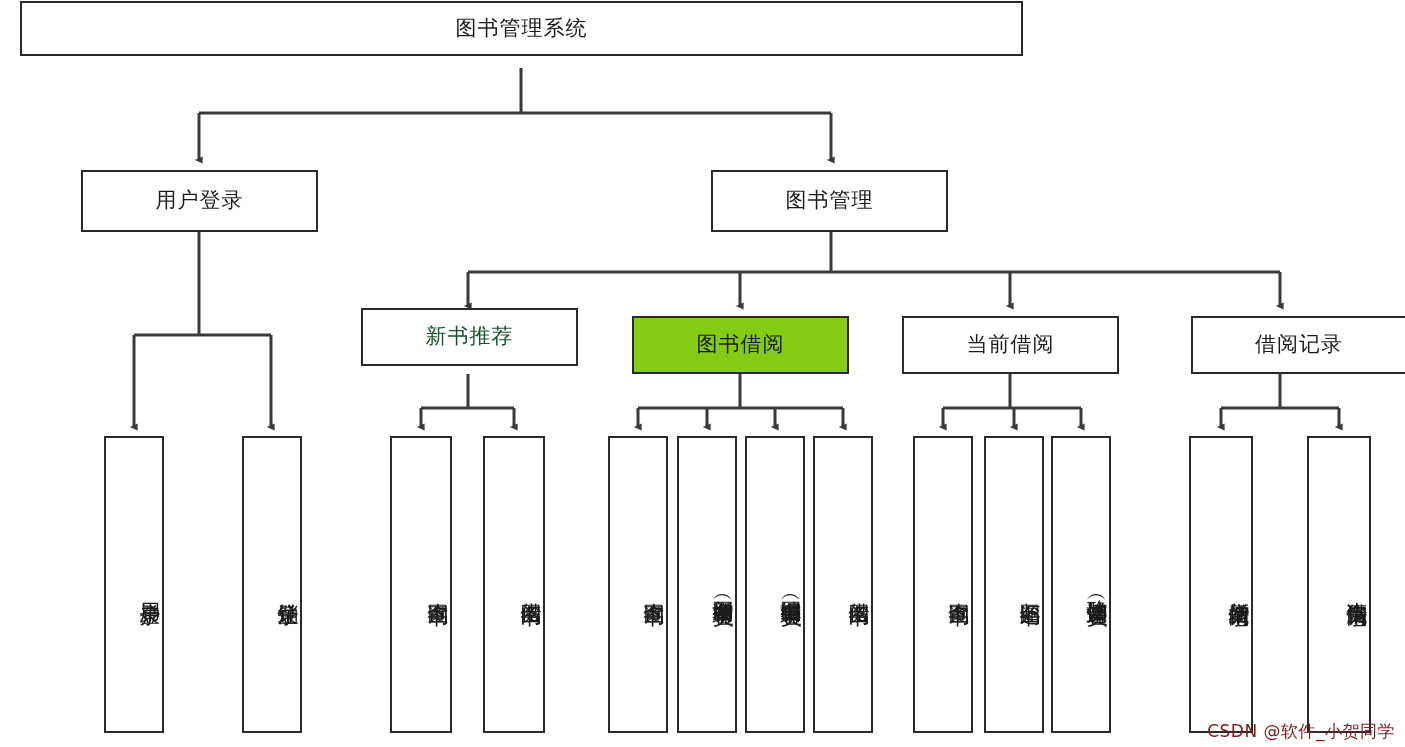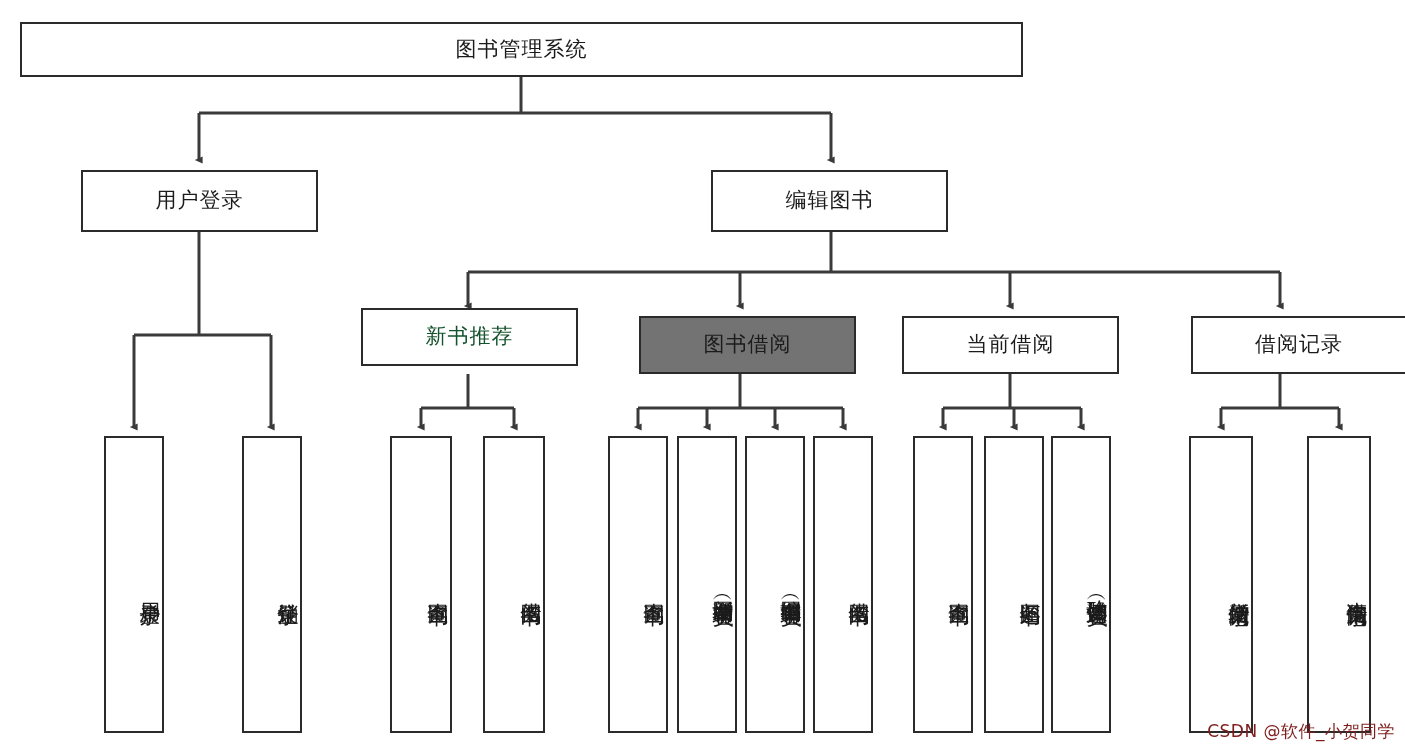--- a/index.html
+++ b/index.html
@@ -123,35 +123,35 @@
       <path d="M1014,408 L1014,427" marker-end="url(#arrowhead)"></path>
       <path d="M1081,408 L1081,427" marker-end="url(#arrowhead)"></path>
 
       <path d="M1280,374 L1280,408"></path>
       <path d="M1221,408 L1339,408"></path>
       <path d="M1221,408 L1221,427" marker-end="url(#arrowhead)"></path>
       <path d="M1339,408 L1339,427" marker-end="url(#arrowhead)"></path>
     </g>
   </svg>
 
-  <div class="node horiz" style="left: 20px; top: 22px; width: 1003px; height: 55px; border-color: rgb(43, 43, 43); background: rgb(255, 255, 255); color: rgb(27, 27, 27);">
+  <div class="node horiz" style="left: 20px; top: 1px; width: 1003px; height: 55px; border-color: rgb(43, 43, 43); background: rgb(255, 255, 255); color: rgb(27, 27, 27);">
     <span class="label">图书管理系统</span>
   </div>
 
   <div class="node horiz" style="left: 81px; top: 170px; width: 237px; height: 62px; border-color: rgb(43, 43, 43); background: rgb(255, 255, 255); color: rgb(27, 27, 27);">
     <span class="label">用户登录</span>
   </div>
   <div class="node horiz" style="left: 711px; top: 170px; width: 237px; height: 62px; border-color: rgb(43, 43, 43); background: rgb(255, 255, 255); color: rgb(27, 27, 27);">
-    <span class="label">编辑图书</span>
+    <span class="label">图书管理</span>
   </div>
 
   <div class="node horiz" style="left: 361px; top: 308px; width: 217px; height: 58px; border-color: rgb(43, 43, 43); background: rgb(255, 255, 255); color: #14532d;">
     <span class="label">新书推荐</span>
   </div>
-  <div class="node horiz" style="left: 632px; top: 316px; width: 217px; height: 58px; border-color: rgb(43, 43, 43); background: #737373; color: rgb(27, 27, 27); margin-left: 7px;">
+  <div class="node horiz" style="left: 632px; top: 316px; width: 217px; height: 58px; border-color: rgb(43, 43, 43); background: #84cc16; color: rgb(27, 27, 27);">
     <span class="label">图书借阅</span>
   </div>
   <div class="node horiz" style="left: 902px; top: 316px; width: 217px; height: 58px; border-color: rgb(43, 43, 43); background: rgb(255, 255, 255); color: rgb(27, 27, 27);">
     <span class="label">当前借阅</span>
   </div>
   <div class="node horiz" style="left: 1172px; top: 316px; width: 216px; height: 58px; border-color: rgb(43, 43, 43); background: rgb(255, 255, 255); color: rgb(27, 27, 27); margin-left: 19px;">
     <span class="label">借阅记录</span>
   </div>
 
   <div class="node vert" style="left: 104px; top: 436px; width: 60px; height: 297px; border-color: rgb(43, 43, 43); background: rgb(255, 255, 255); color: rgb(27, 27, 27);">

